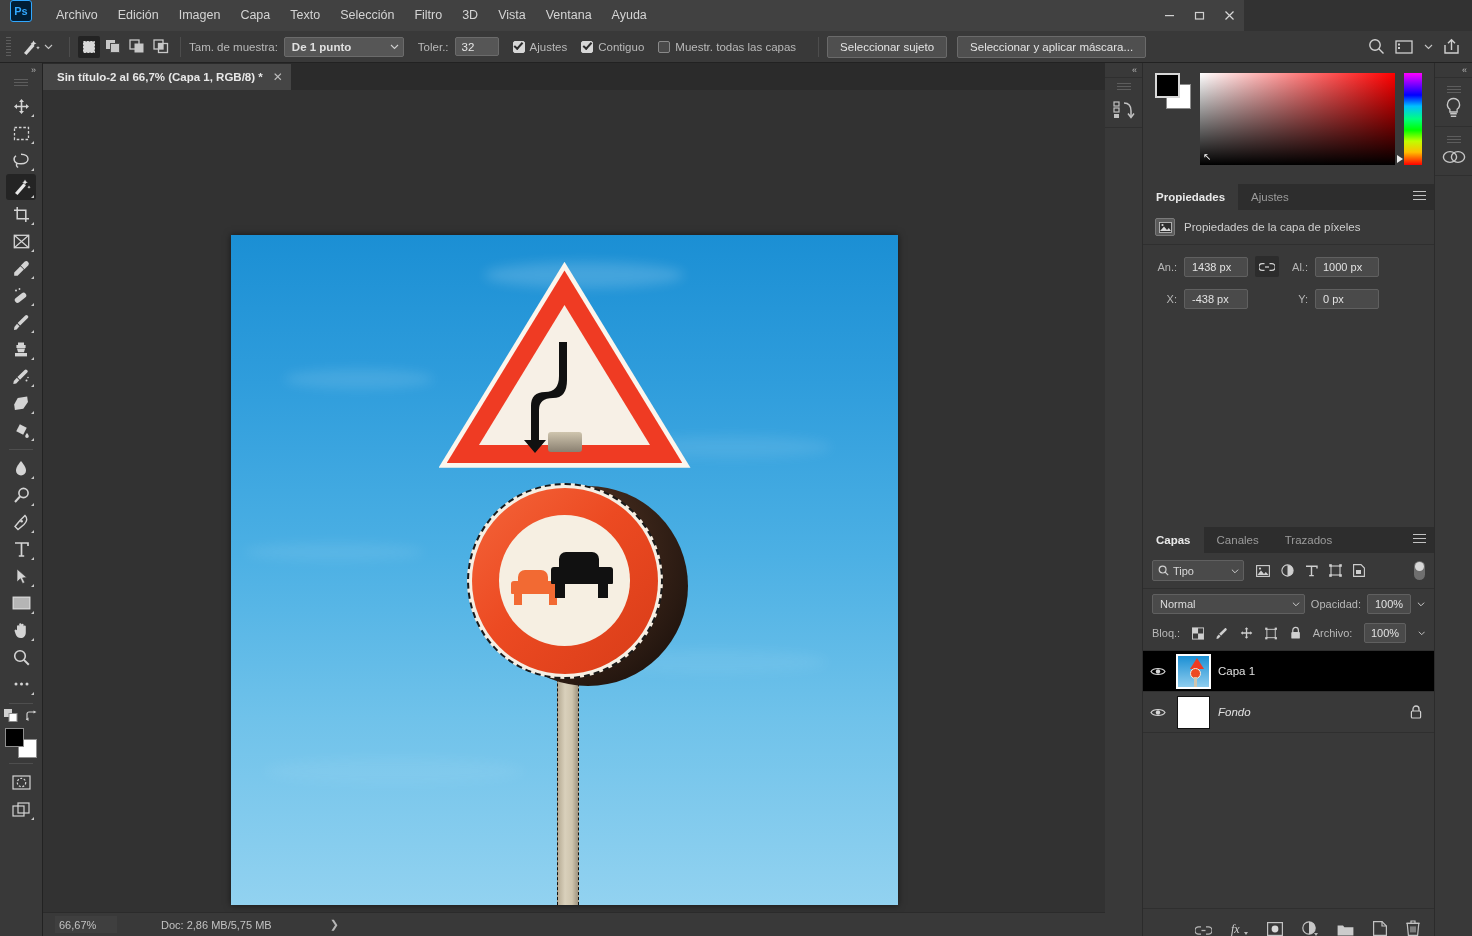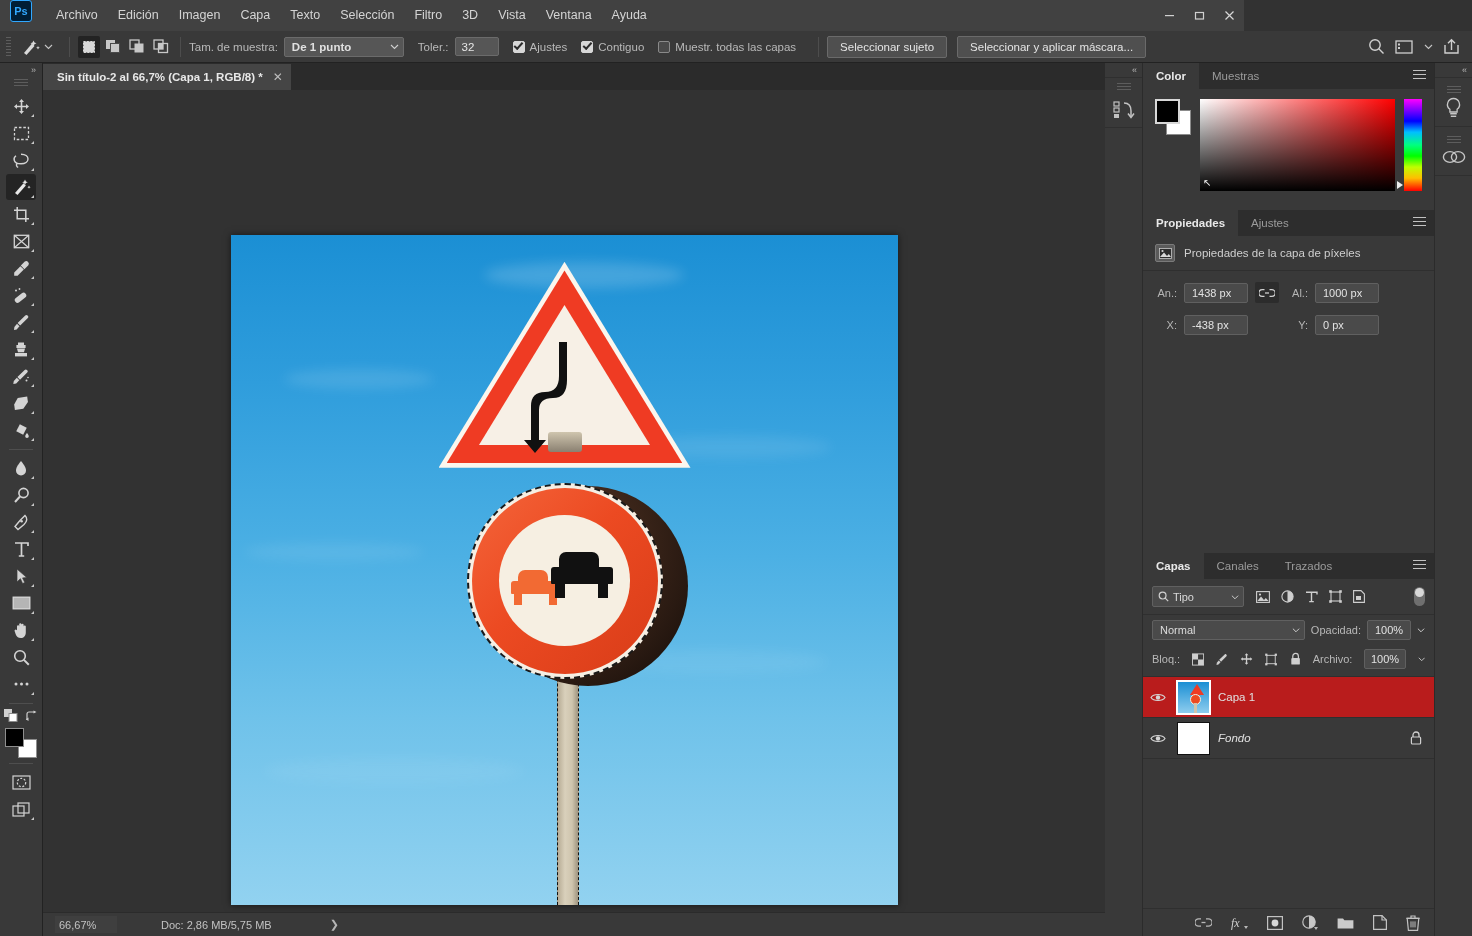--- a/index.html
+++ b/index.html
@@ -353,34 +353,34 @@
     font-size: 11px; color: #e2e2e2;
   }
   .lay-lock {
     display: flex; align-items: center; gap: 12px; padding: 4px 9px 7px 9px;
     border-bottom: 1px solid #2f2f2f;
   }
   .layer-row {
     display: flex; align-items: center; height: 41px;
     border-bottom: 1px solid #2f2f2f; padding-left: 4px; gap: 8px;
   }
-  .layer-row.selected { background: #b91c1c; }
+  .layer-row.selected { background: #000000; }
   .eye { width: 22px; display: flex; align-items: center; justify-content: center; }
   .thumb {
     width: 33px; height: 33px; background: #fff; border: 1px solid #111;
     position: relative; overflow: hidden; flex: 0 0 33px;
   }
   .thumb.sel-border { outline: 2px solid #fff; outline-offset: -1px; }
   .layer-name { font-size: 11.5px; color: #e0e0e0; }
   .layer-name.italic { font-style: italic; }
   .lock-ico { margin-left: auto; margin-right: 12px; }
   .lay-footer {
     position: absolute; bottom: 0; left: 0; width: 291px; height: 28px;
     background: #393939; border-top: 1px solid #2f2f2f;
-    display: flex; align-items: center; justify-content: flex-end;
+    display: flex; align-items: flex-end; justify-content: flex-end;
     gap: 19px; padding-right: 14px;
   }
 
   
   .rail {
     position: absolute; top: 63px; left: 1434px; width: 38px; height: 873px;
     background: #393939; border-left: 1px solid #2b2b2b;
   }
   .rail-head {
     height: 15px; display: flex; align-items: center; justify-content: flex-end;
@@ -786,25 +786,20 @@
         <rect x="1" y="14" width="5" height="4" fill="#c2c2c2"></rect>
         <path d="M11 3 C17 3 18 7 18 11 L18 16" fill="none" stroke="#c2c2c2" stroke-width="1.5"></path>
         <path d="M15 13.5 L18 17.5 L21 13.5" fill="none" stroke="#c2c2c2" stroke-width="1.5"></path>
       </svg>
     </div>
     <div class="ds-div"></div>
   </div>
 
   <div class="panels">
 
-    <div class="panel-tabs">
-      <div class="ptab active">Color</div>
-      <div class="ptab">Muestras</div>
-      <div class="pmenu"></div>
-    </div>
     <div class="panel-body color-body">
       <div class="col-sw">
         <div class="col-bg"></div>
         <div class="col-fg"></div>
       </div>
       <div class="col-field">
         <div class="col-picker">↖</div>
       </div>
       <div class="col-hue">
         <div class="hue-marker"></div>

